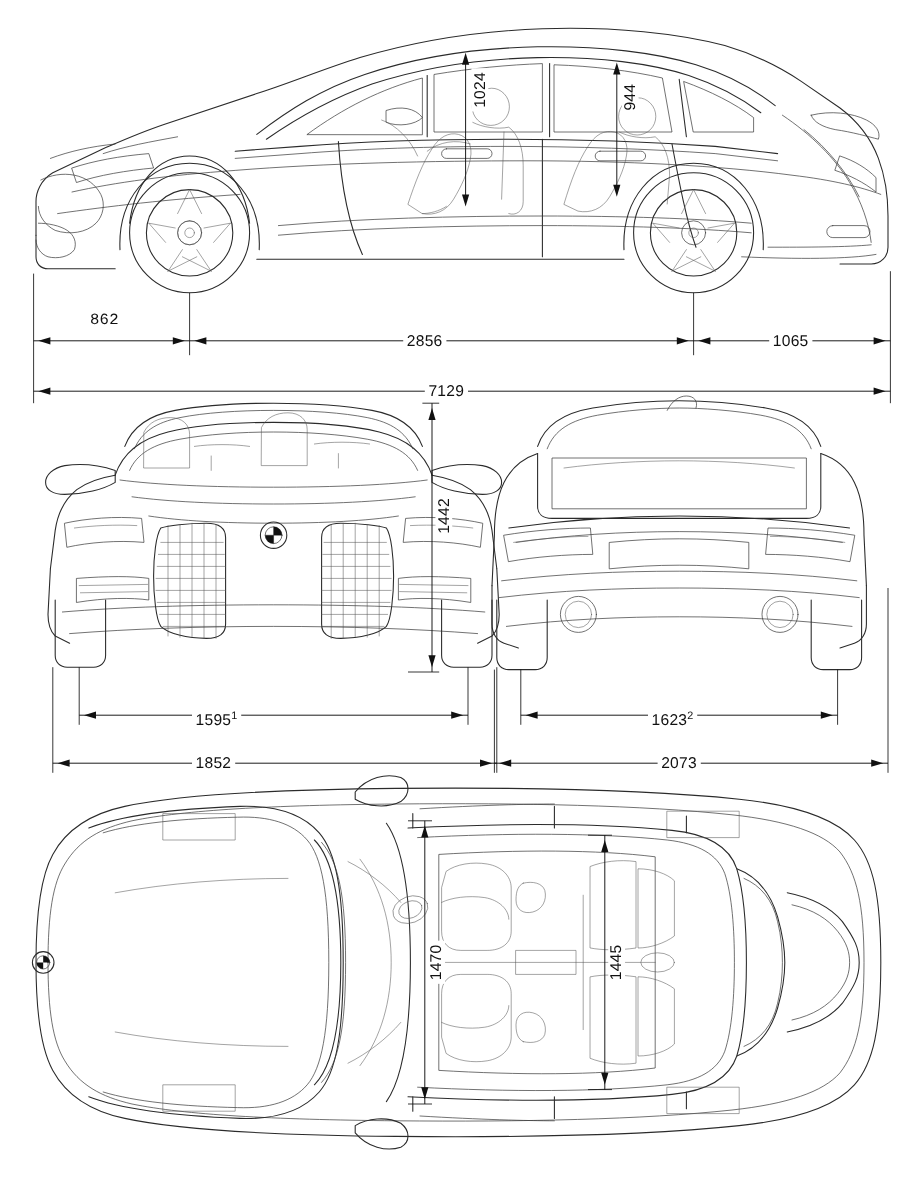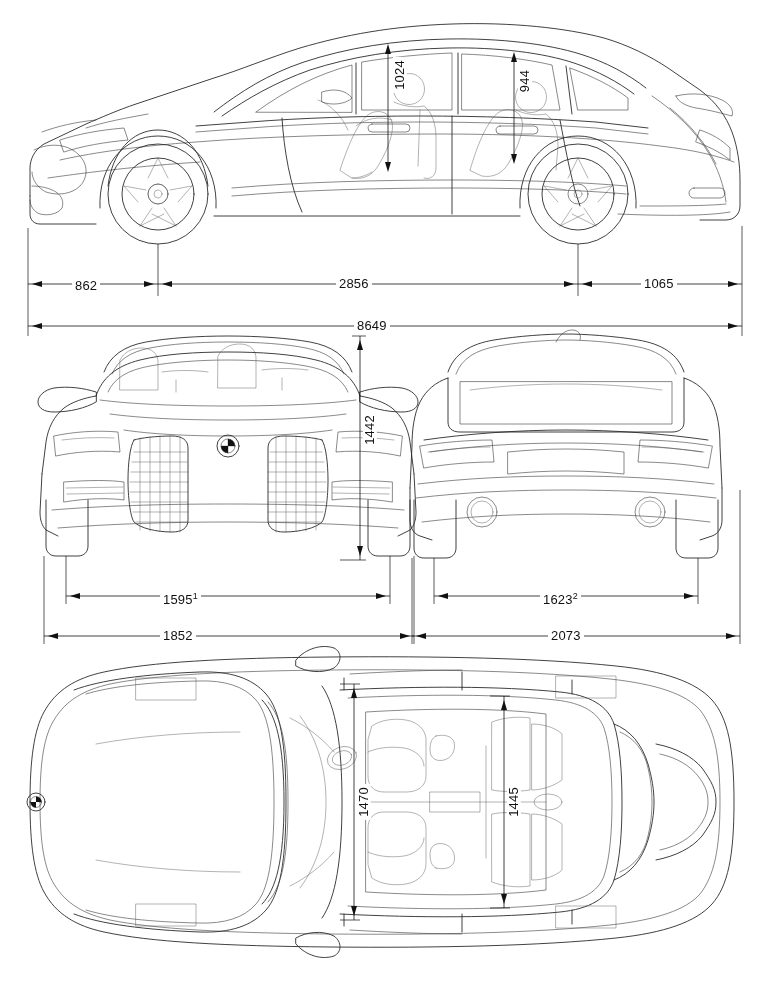--- a/index.html
+++ b/index.html
@@ -224,24 +224,24 @@
       <path class="dim" d="M578,284 L742,284"></path>
       <polygon class="arrowfill" points="582,284 592,281 592,287"></polygon>
       <polygon class="arrowfill" points="738,284 728,281 728,287"></polygon>
 
       <path class="dim" d="M28,326 L742,326"></path>
       <polygon class="arrowfill" points="32,326 42,323 42,329"></polygon>
       <polygon class="arrowfill" points="738,326 728,323 728,329"></polygon>
     </g>
   </svg>
 
-  <div class="dimtext" style="left:72px; top:279px;">862</div>
+  <div class="dimtext" style="left:72px; top:260px;font-family:Liberation Mono, monospace;">862</div>
   <div class="dimtext" style="left:336px; top:277px;">2856</div>
   <div class="dimtext" style="left:641px; top:277px;text-align:center;">1065</div>
-  <div class="dimtext" style="left:354px; top:319px;">8649</div>
+  <div class="dimtext" style="left:354px; top:319px;">7129</div>
   <div class="dimtext vert" style="left:382px; top:68px; transform:rotate(-90deg);">1024</div>
   <div class="dimtext vert" style="left:511px; top:74px; transform:rotate(-90deg);">944</div>
 
   <svg class="layer" viewBox="0 0 768 984">
     <g>
 
       <path class="ln" d="M104,372 C110,356 124,346 146,342 C168,338 198,336 228,336
         C258,336 288,338 310,342 C332,346 346,356 352,372"></path>
       <path class="ln-thin" d="M112,374 C118,360 130,352 150,348 C170,344 198,342 228,342
         C258,342 286,344 306,348 C326,352 338,360 344,374"></path>

